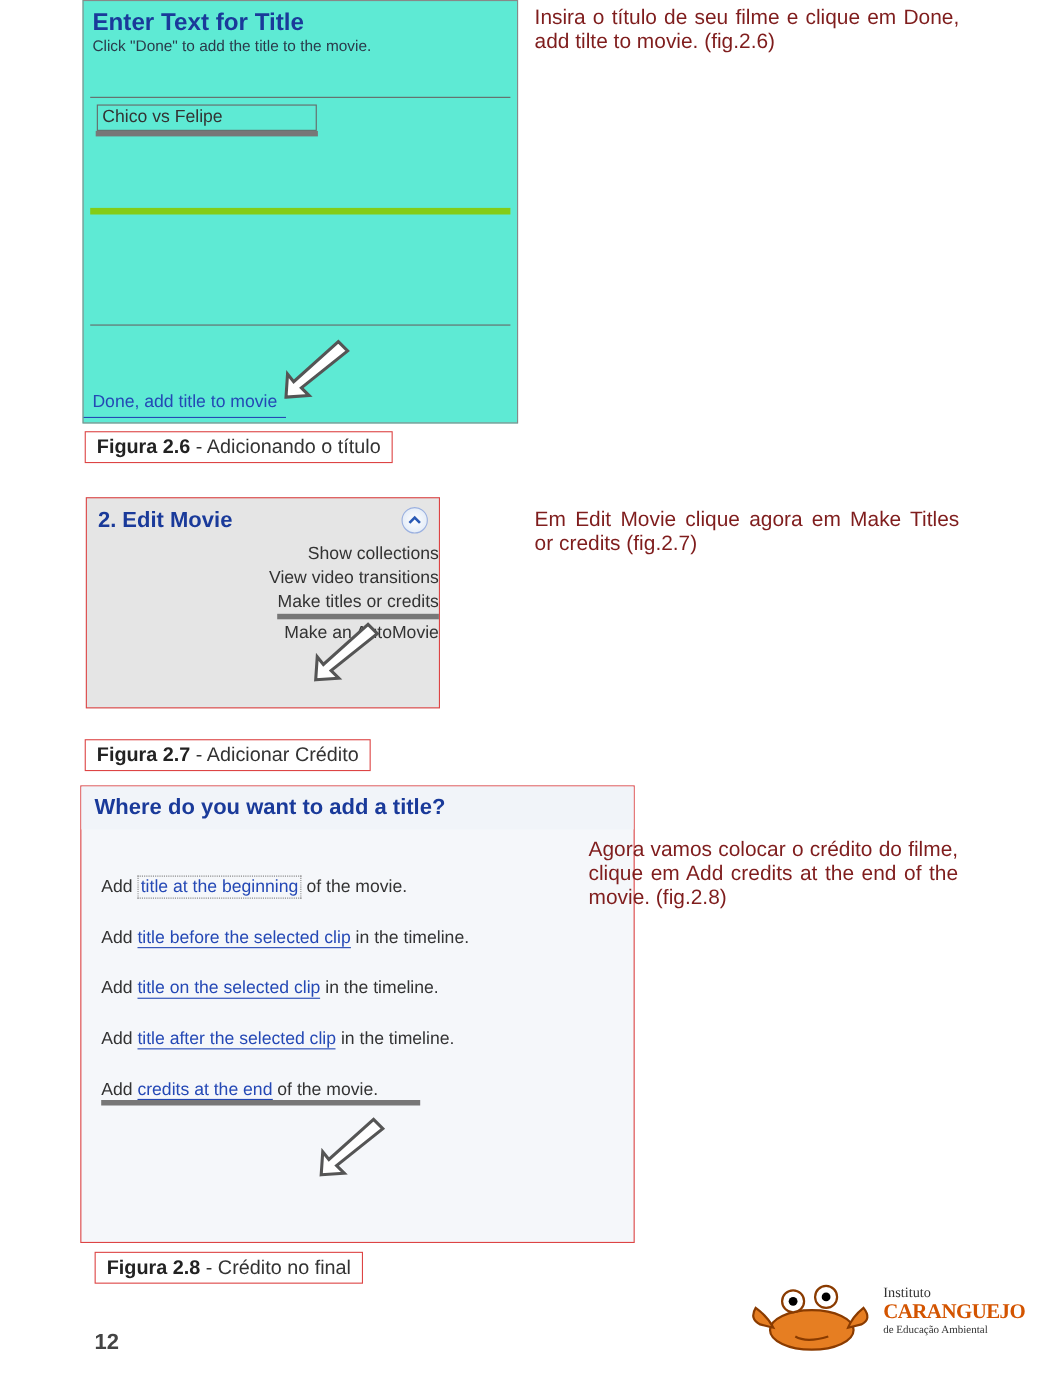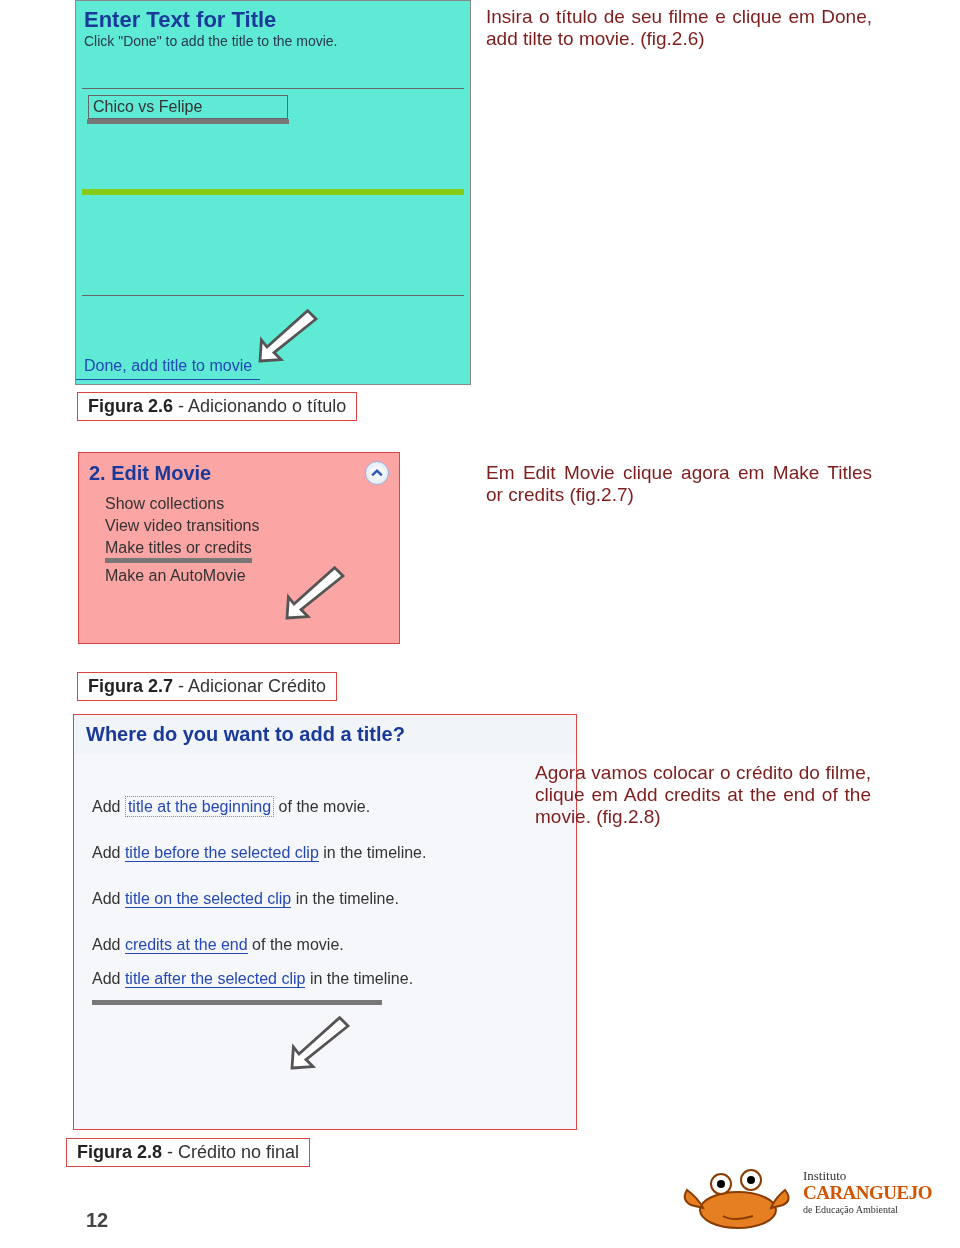--- a/index.html
+++ b/index.html
@@ -73,22 +73,23 @@
   .body-text {
     position: absolute;
     font-family: Arial, sans-serif;
     font-size: 19px;
     color: #7f1d1d;
     text-align: justify;
   }
   .edit-movie-panel {
     position: absolute;
     border: 1px solid #d44;
-    background: #fca5a5;
+    background: #e5e5e5;
     box-sizing: border-box;
+    text-align: right;
   }
   .em-header {
     font-family: Verdana, Arial, sans-serif;
     font-size: 20px;
     font-weight: bold;
     color: #1a3a9a;
     padding: 8px 10px 4px 10px;
     display: flex;
     justify-content: space-between;
     align-items: center;
@@ -249,40 +250,40 @@
 
   <div class="tw-item">
     Add <span class="tw-link dotted">title at the beginning</span><span> of the movie.</span>
   </div>
   <div class="tw-item">
     Add <span class="tw-link">title before the selected clip</span><span> in the timeline.</span>
   </div>
   <div class="tw-item">
     Add <span class="tw-link">title on the selected clip</span><span> in the timeline.</span>
   </div>
+  <div class="tw-item">
+    Add <span class="tw-link">title after the selected clip</span><span> in the timeline.</span>
+  </div>
   <div class="tw-item" style="padding-bottom:2px;">
     Add <span class="tw-link">credits at the end</span><span> of the movie.</span>
-  </div>
-  <div class="tw-item">
-    Add <span class="tw-link">title after the selected clip</span><span> in the timeline.</span>
   </div>
   <div class="tw-hl-bar"></div>
 </div>
 
 <div class="arrow" style="left:285px; top:1005px;">
   <svg viewBox="0 0 100 100">
     <g stroke="#555" stroke-width="4" fill="#fff">
       <polygon points="10,90 40,88 30,78 90,30 78,18 20,70 12,60"></polygon>
     </g>
   </svg>
 </div>
 
 <div class="body-text" style="left:535px; top:762px; width:336px;">Agora vamos colocar o crédito do filme, clique em Add credits at the end of the movie. (fig.2.8)</div>
 
-<div class="caption-frame" style="left:66px; top:1138px;">
+<div class="caption-frame" style="left:86px; top:1138px;">
   <b>Figura 2.8</b><span> - Crédito no final</span>
 </div>
 
 <div class="page-num">12</div>
 
 <div class="logo-group">
   <span class="crab-mascot">
     <svg viewBox="0 0 120 80">
       <ellipse cx="65" cy="60" rx="38" ry="18" fill="#e67e22" stroke="#8a3b00" stroke-width="2"></ellipse>
       <circle cx="48" cy="34" r="10" fill="#fff" stroke="#8a3b00" stroke-width="2"></circle>

